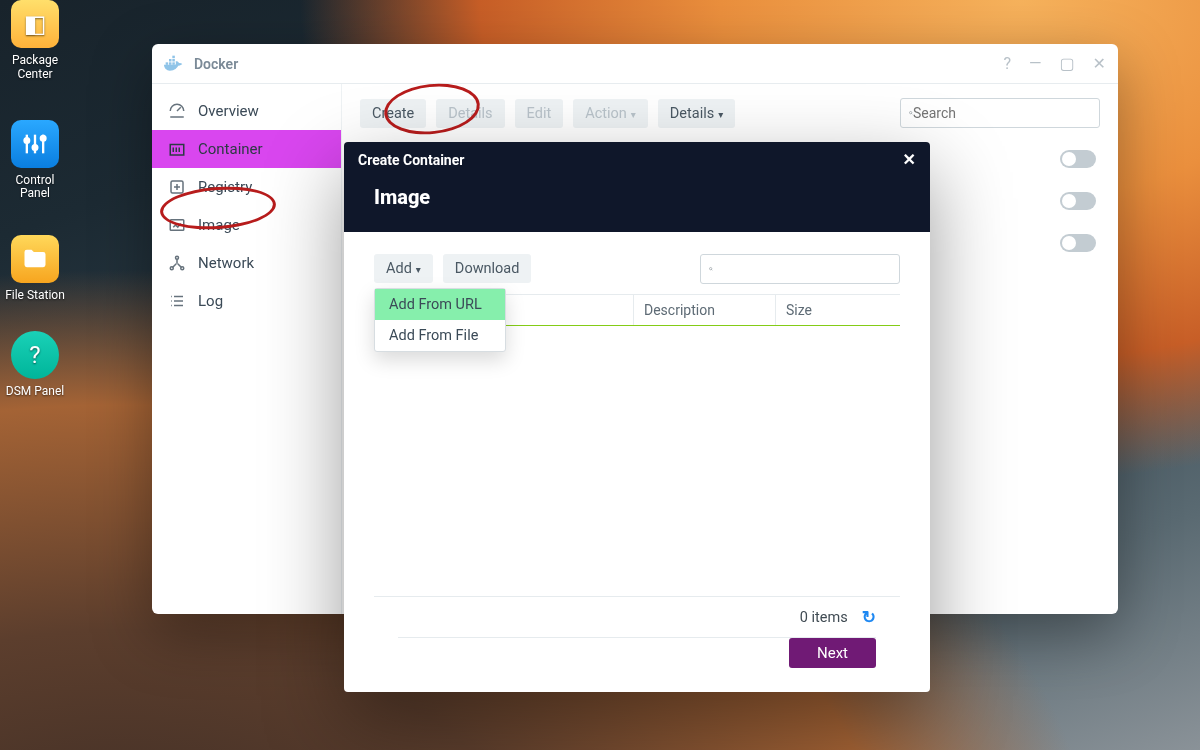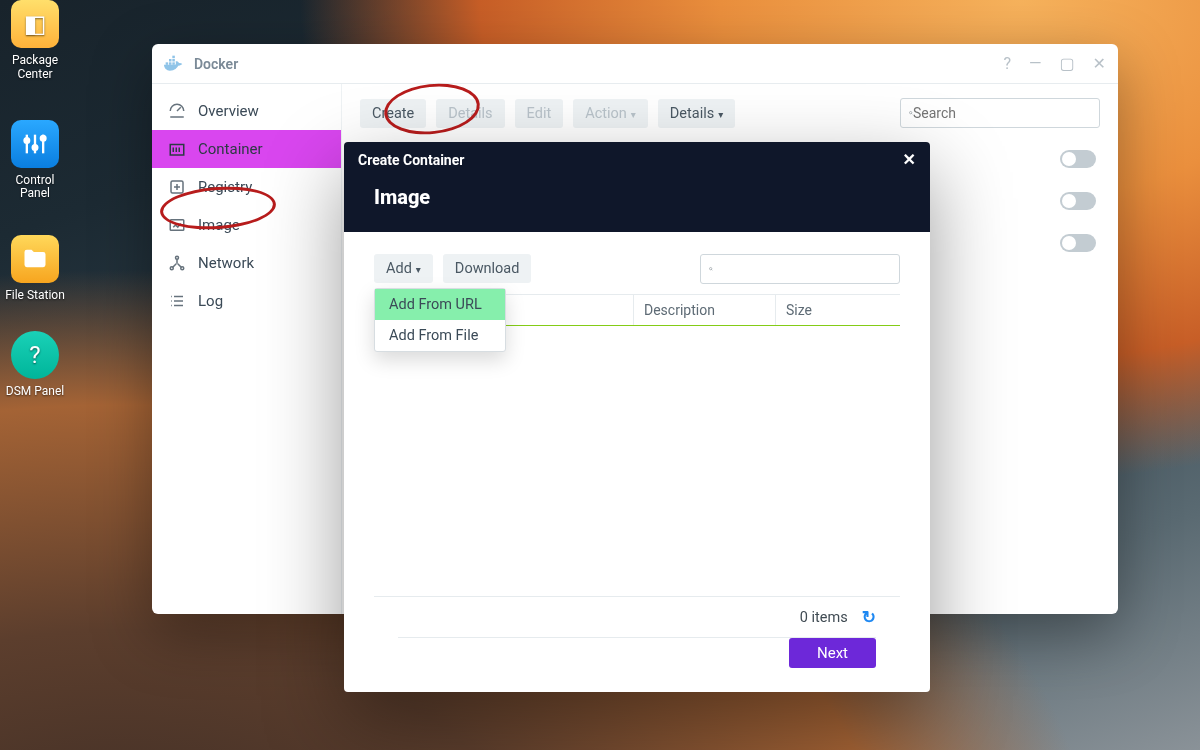--- a/index.html
+++ b/index.html
@@ -90,21 +90,21 @@
   .table-head { display:flex; margin-top:10px; border-top:1px solid #e6ebee; border-bottom:1px solid #84cc16;}
   .th { padding:7px 10px; font-size:14px; color:#5e6b75; border-right:1px solid #e6ebee;}
   .th:last-child { border-right:0;}
   .th.name { width:260px;}
   .th.desc { width:142px;}
   .th.size { flex:1;}
   .dlg-foot { border-top:1px solid #e6ebee; padding:10px 24px 0 24px; display:flex; flex-direction:column; }
   .dlg-status { display:flex; align-items:center; justify-content:flex-end; gap:14px; color:#404b53; font-size:14.5px; padding-bottom:10px; border-bottom:1px solid #e6ebee;}
   .refresh { color:#1e88f2; cursor:pointer; font-size:17px; font-weight:bold;}
   .dlg-actions { display:flex; justify-content:flex-end; padding-bottom:14px;}
-  .primary { background:#6d28d9; color:#fff; border:0; padding:6px 28px; border-radius:3px; font-size:15px; cursor:pointer;}
+  .primary { background:#701a75; color:#fff; border:0; padding:6px 28px; border-radius:3px; font-size:15px; cursor:pointer;}
 
   svg { display:block; }
 </style>
 </head>
 <body>
 
 <div class="wallpaper"></div>
 
 <div class="desktop-icons">
   <div class="dicon">

